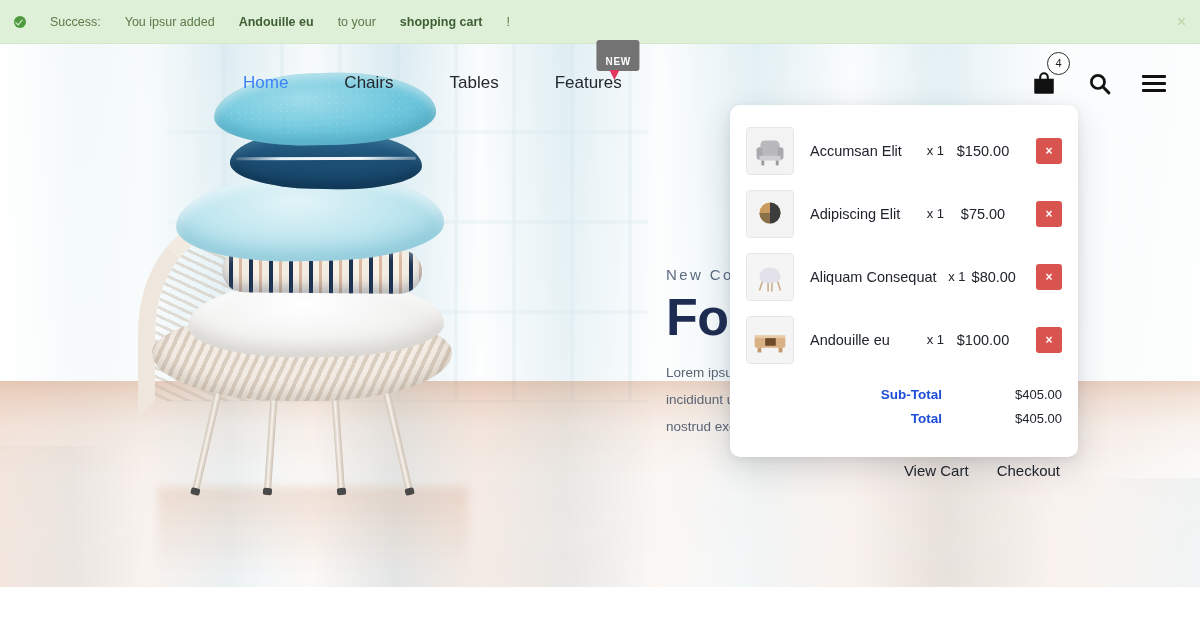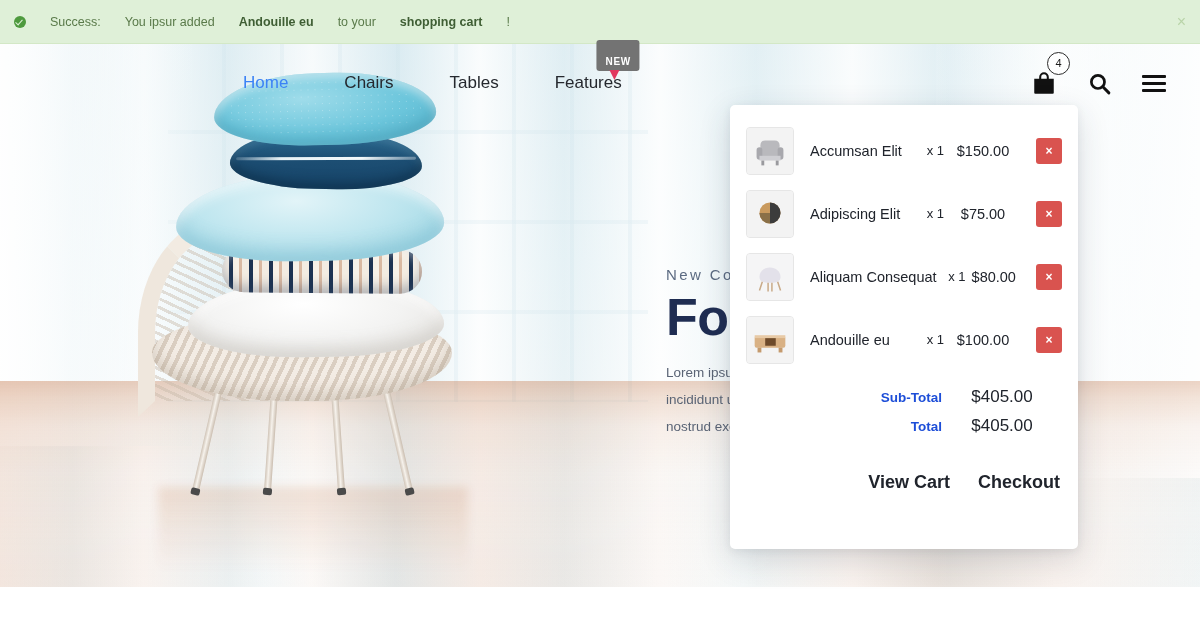--- a/index.html
+++ b/index.html
@@ -244,22 +244,22 @@
   }
   .hamburger { display: flex; flex-direction: column; gap: 4px; cursor: pointer; }
   .hamburger span {
     display: block; width: 24px; height: 3px;
     background: #111; border-radius: 1px;
   }
 
   
   .cart-panel {
     position: absolute; left: 730px; top: 105px;
-    width: 348px; height: 444px;
-    background: #fff; border-radius: 5px;
+    width: 348px; height: 352px;
+    background: #fff; border-radius: 10px;
     box-shadow: 0 10px 32px rgba(40,50,70,.16), 0 2px 8px rgba(40,50,70,.08);
     z-index: 40; padding: 14px 16px 0 16px;
   }
   .cart-row {
     display: flex; align-items: center; height: 63px;
   }
   .thumb {
     width: 48px; height: 48px; flex: none;
     border: 1px solid #e6e6e6; border-radius: 4px;
     background: #f5f5f5; overflow: hidden; position: relative;
@@ -285,29 +285,29 @@
   .totals { margin-top: 16px; }
   .total-row {
     display: flex; justify-content: flex-end; align-items: baseline;
     margin-bottom: 9px;
   }
   .total-label {
     font-size: 13.5px; font-weight: bold; color: #1d4ed8;
     text-align: right; width: 160px;
   }
   .total-value {
-    font-size: 17px; color: #20242c;
-    text-align: center; width: 120px;
+    font-size: 13px; color: #20242c;
+    text-align: right; width: 120px;
   }
   .cart-links {
     display: flex; justify-content: flex-end; gap: 28px;
     margin-top: 36px; padding-right: 2px;
   }
   .cart-link {
-    font-size: 18px; font-weight: bold; color: #20242c;
+    font-size: 15px; font-weight: normal; color: #20242c;
     cursor: pointer; white-space: nowrap;
   }
 </style>
 </head>
 <body>
 
 <div class="alert">
   <div class="alert-inner">
     <span class="check-icon"></span>
     <span>Success:</span>

